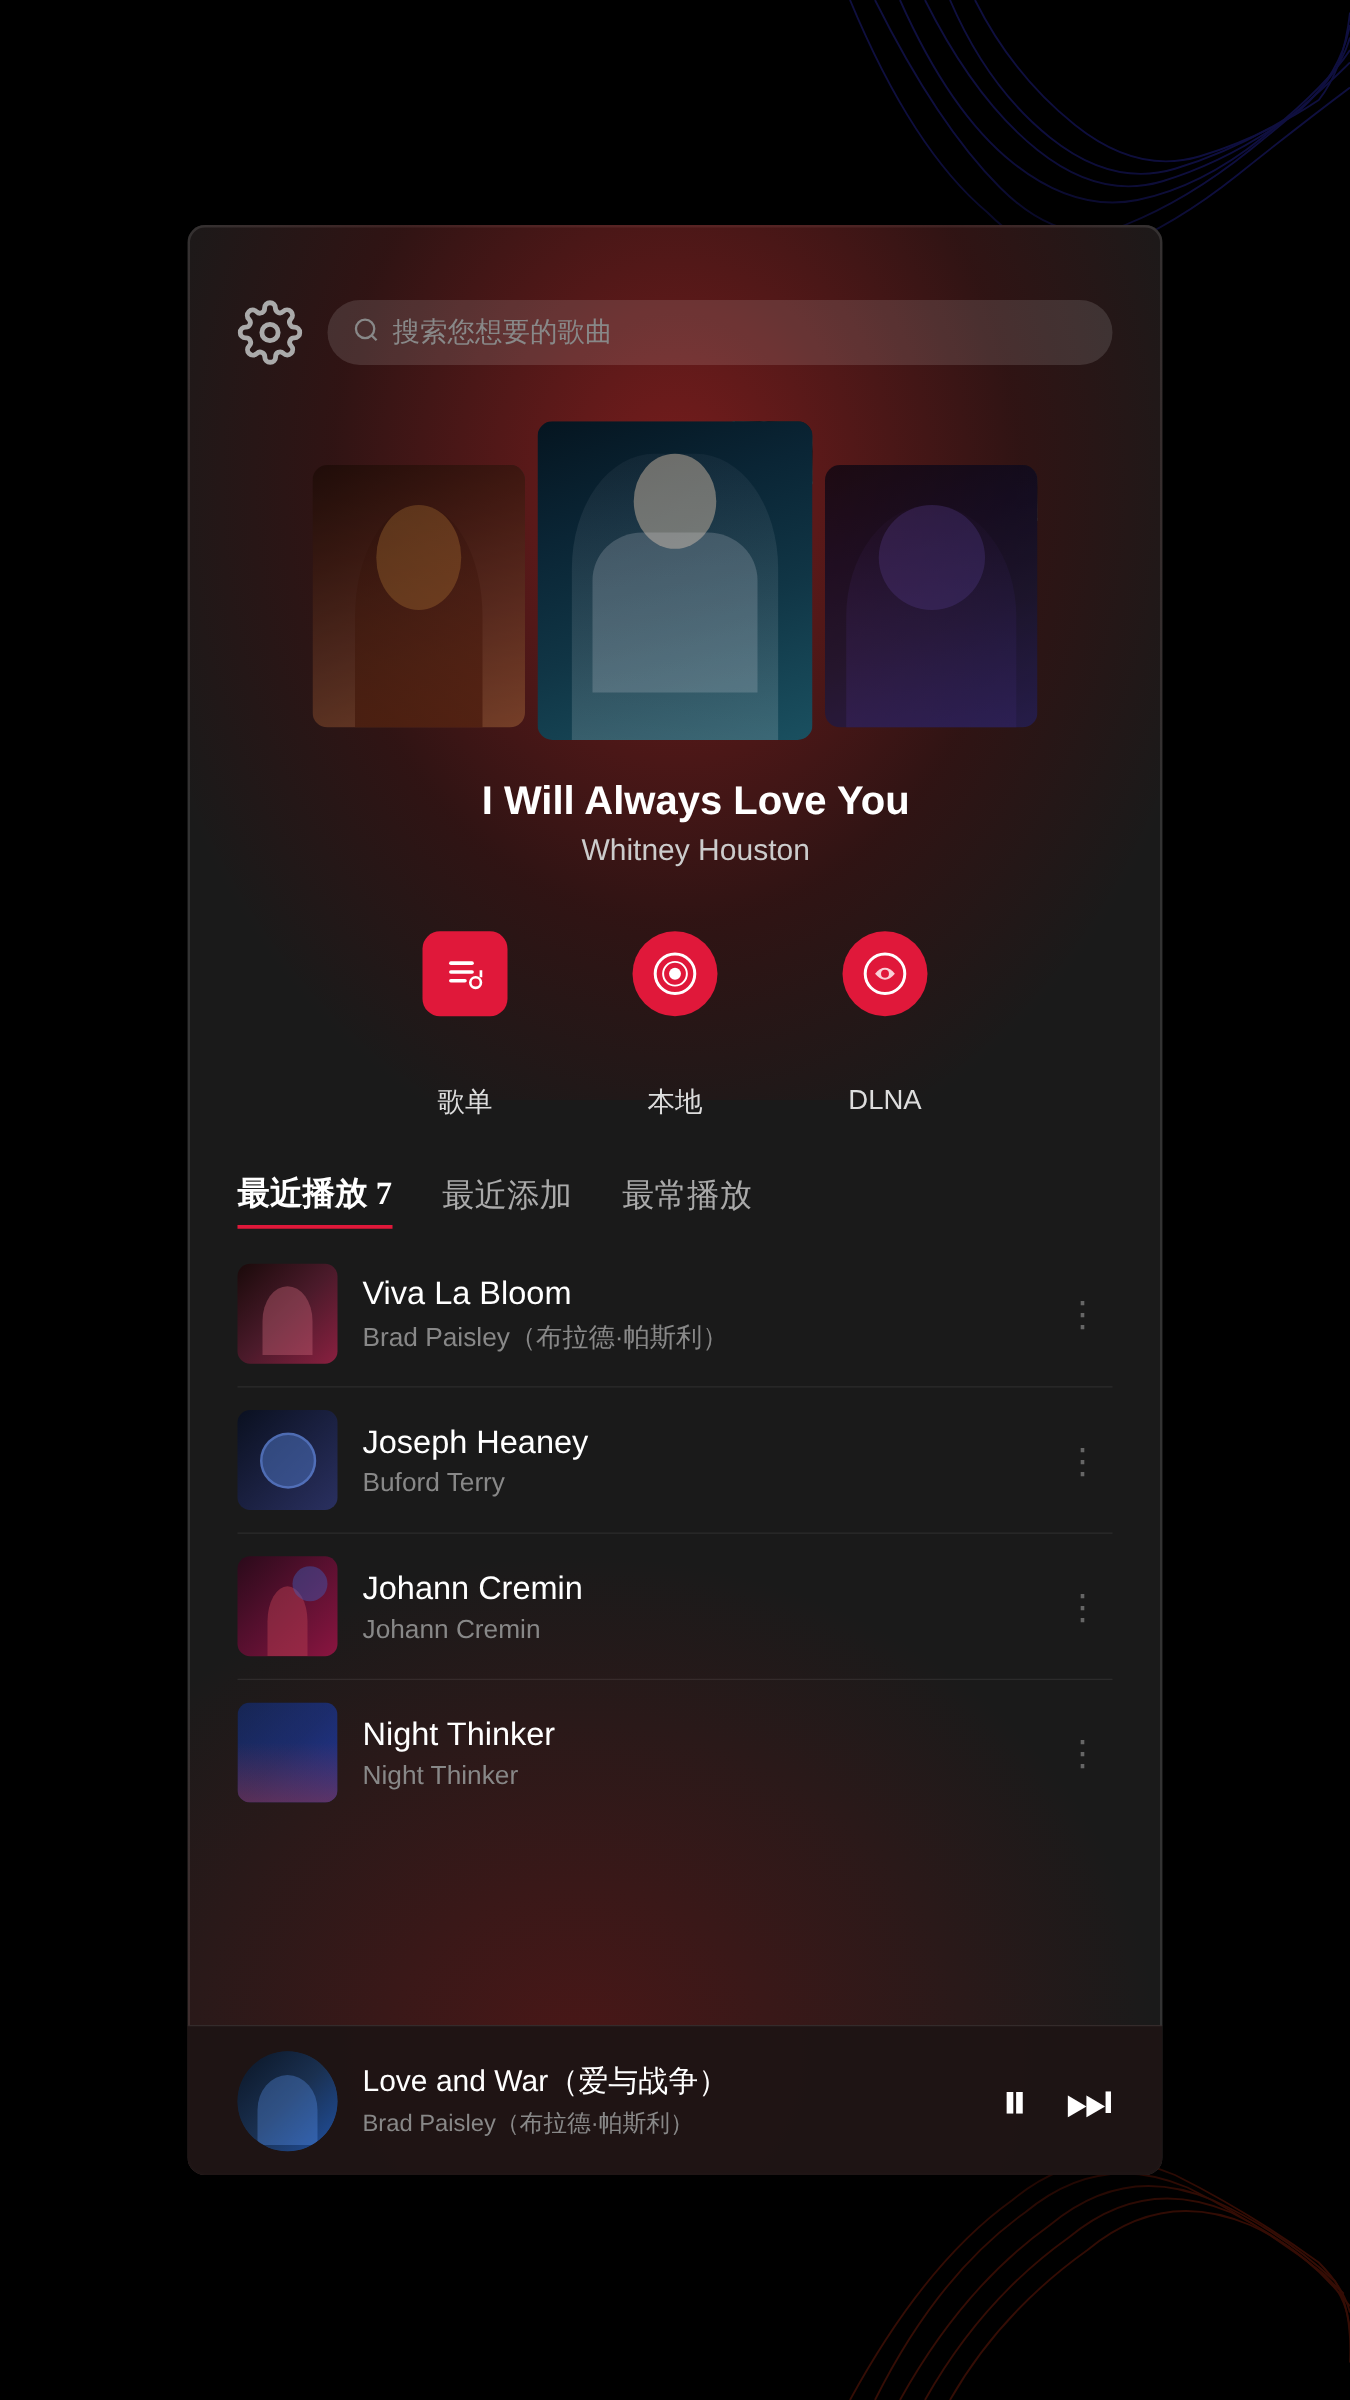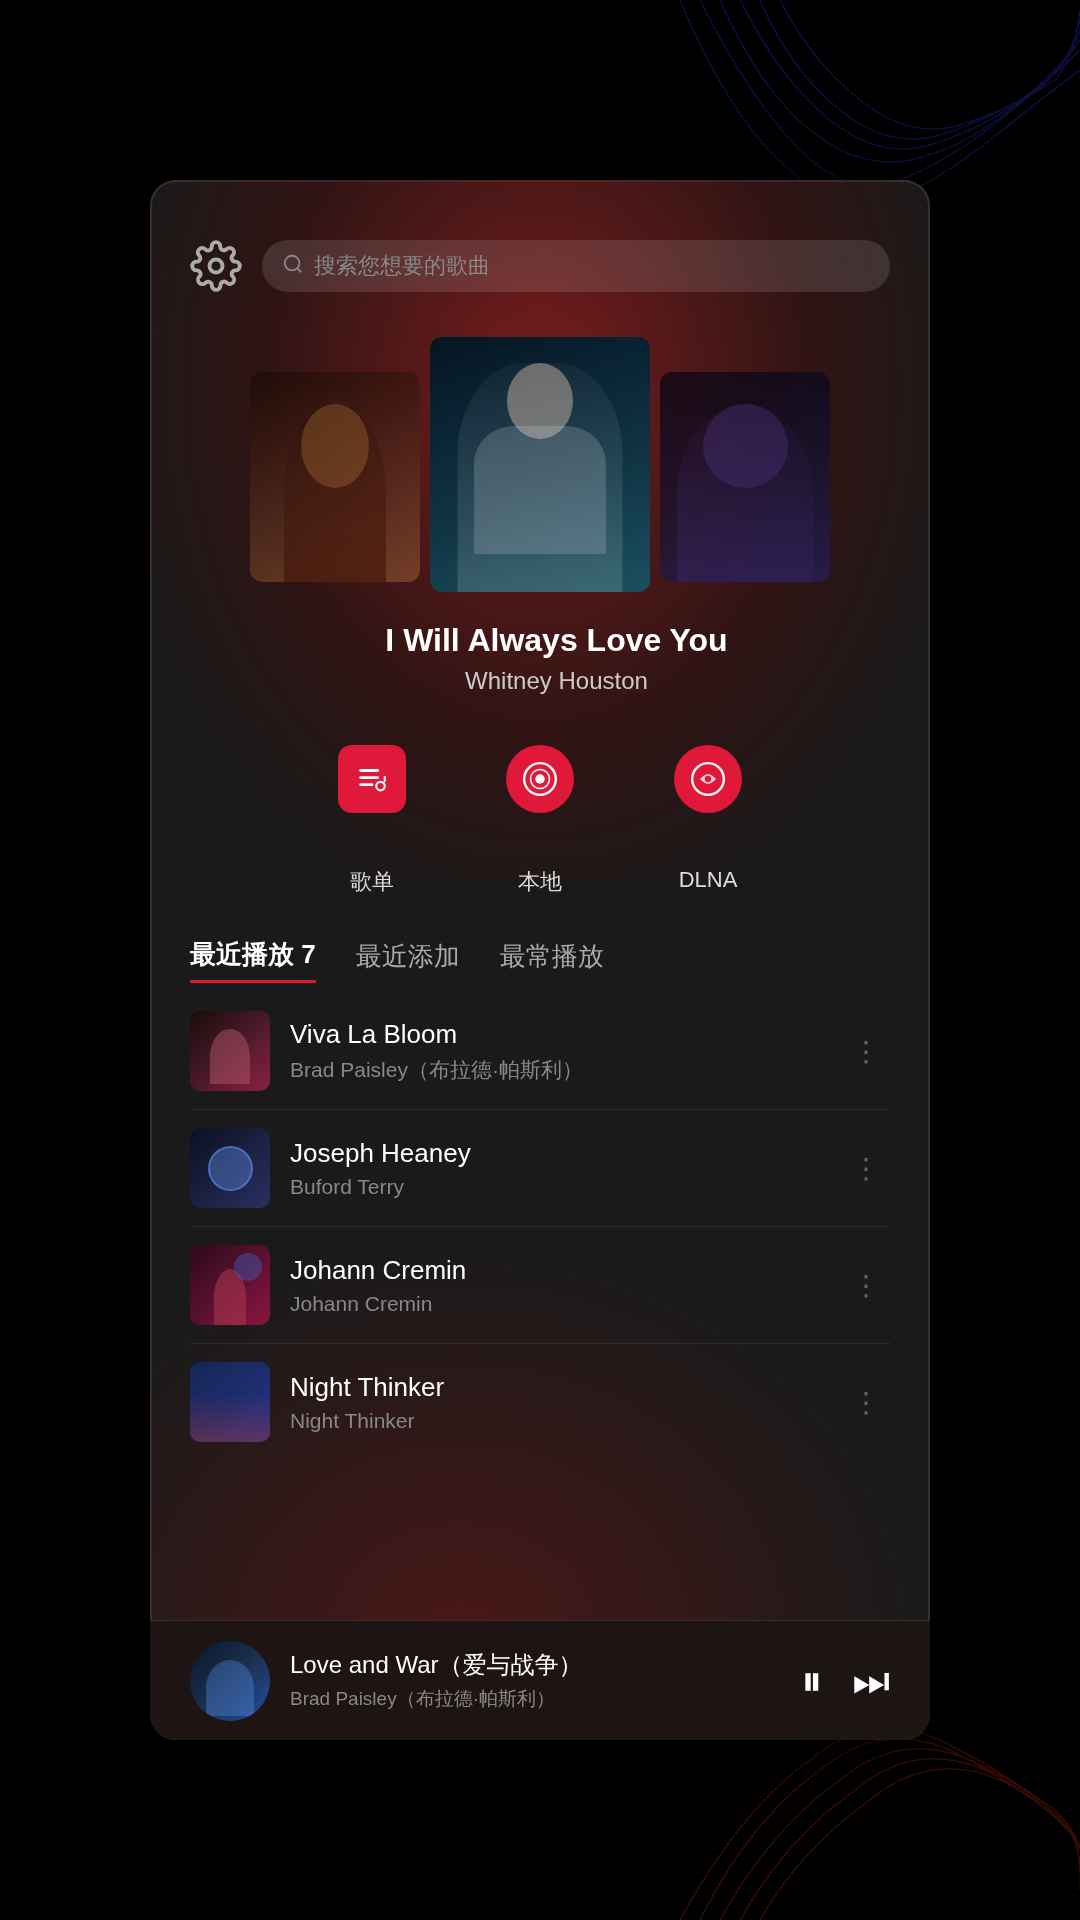--- a/index.html
+++ b/index.html
@@ -25,21 +25,21 @@
     .bg-lines svg {
       width: 100%; height: 100%;
     }
 
     
     .phone {
       position: relative;
       width: 780px;
       height: 1560px;
       background: #1a1a1a;
-      border-radius: 26px;
+      border-radius: 14px;
       overflow: hidden;
       box-shadow: 0 0 80px rgba(0,0,0,0.8), inset 0 0 0 2px #333;
       z-index: 1;
     }
 
     
     .phone-bg {
       position: absolute;
       top: 0; left: 0; right: 0;
       height: 700px;
@@ -232,20 +232,21 @@
       font-size: 26px;
       color: #aaa;
       cursor: pointer;
       padding-bottom: 8px;
     }
 
     .tab.active {
       color: #fff;
       font-weight: 600;
       border-bottom: 3px solid #e0183a;
+      font-family: Liberation Serif, serif;
     }
 
     
     .track-list {
       flex: 1;
       overflow: hidden;
       padding: 10px 0;
     }
 
     .track-item {

